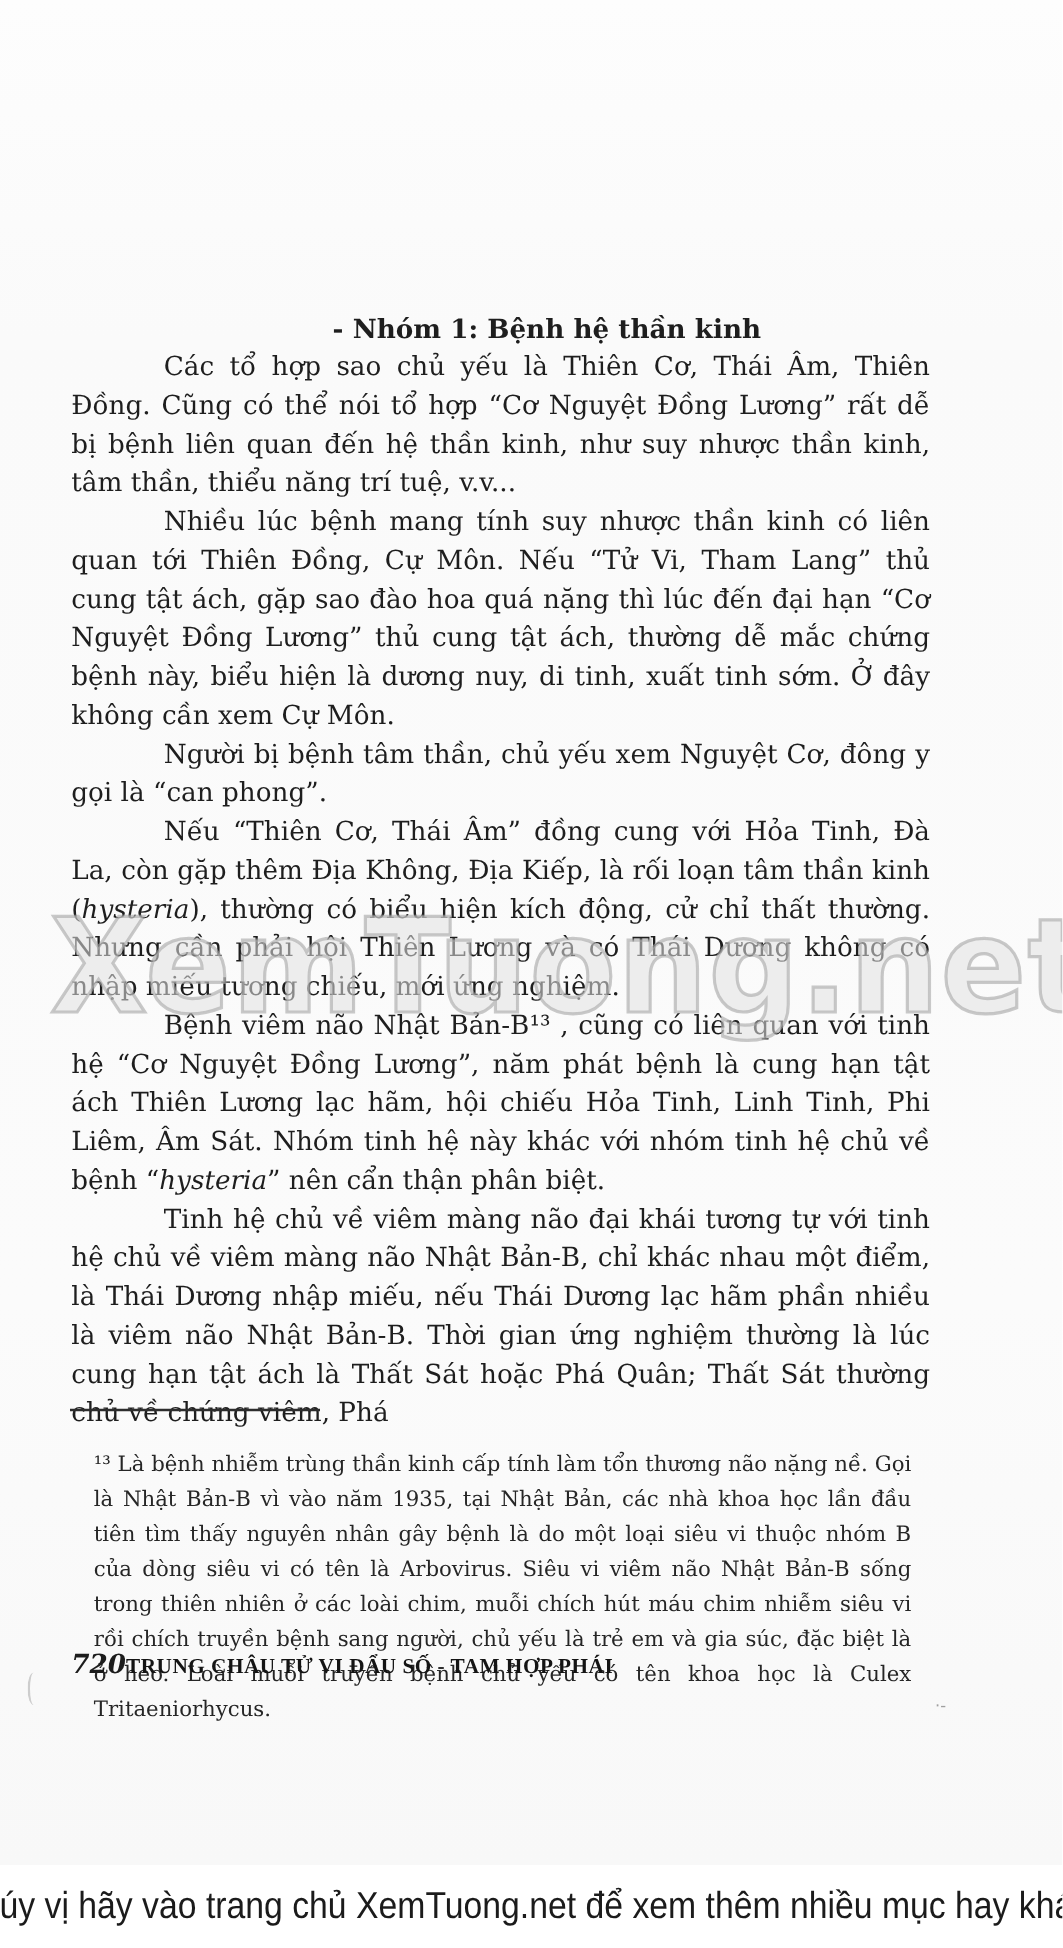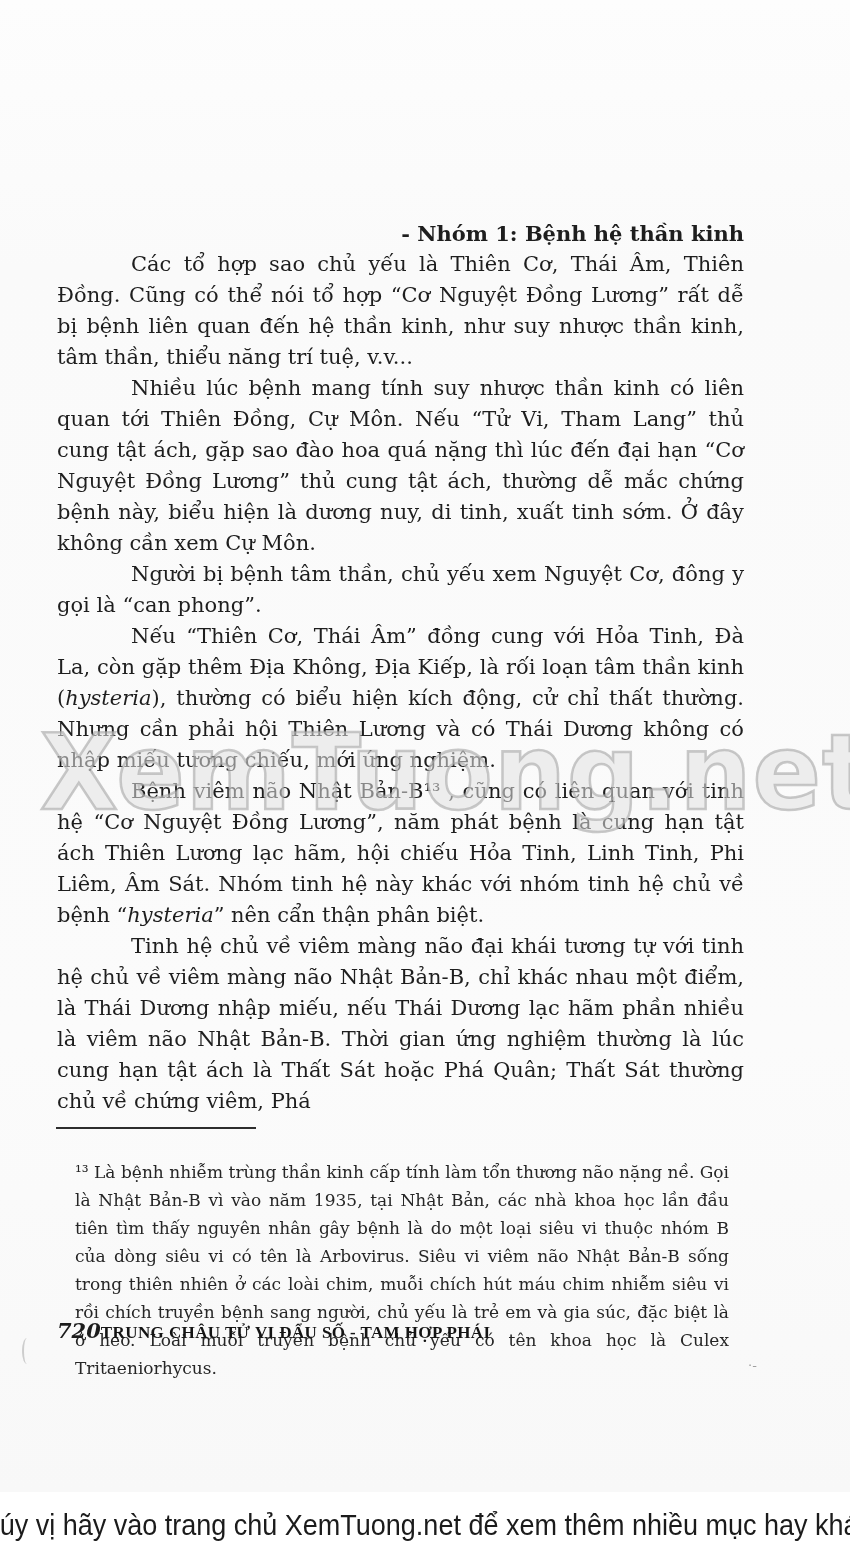--- a/index.html
+++ b/index.html
@@ -26,21 +26,22 @@
     font-size: 21px;
     line-height: 31px;
     color: #1e1e1e;
     text-align: justify;
     z-index: 2;
   }
   .body-text p { margin: 0; }
   .body-text p.indent { text-indent: 74px; }
   .body-text p.heading {
     font-weight: bold;
-    text-align: right;
+    text-align: center;
+    margin-top: 29px;
   }
   .italic { font-style: italic; }
   .watermark {
     position: absolute;
     left: 40px;
     top: 714px;
     width: 780px;
     z-index: 5;
     font-family: "DejaVu Sans", sans-serif;
     font-weight: bold;

